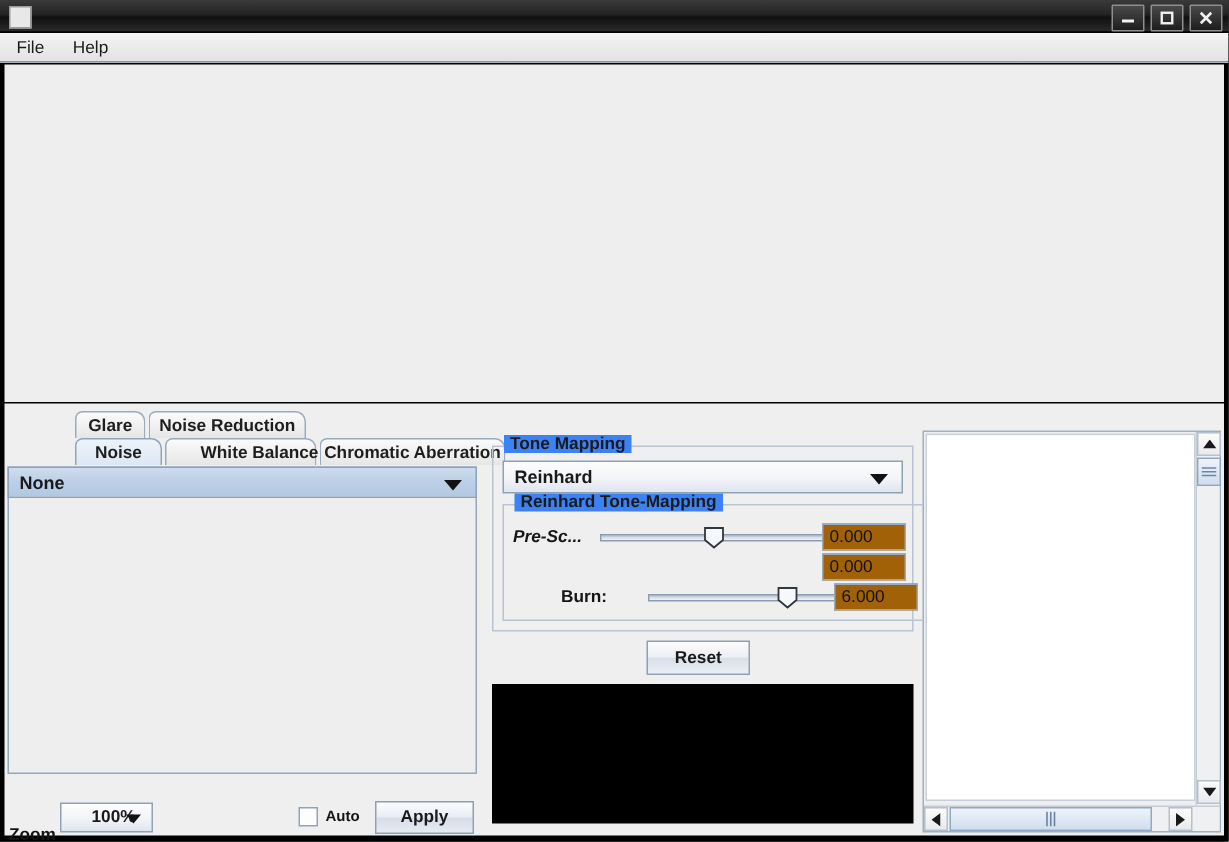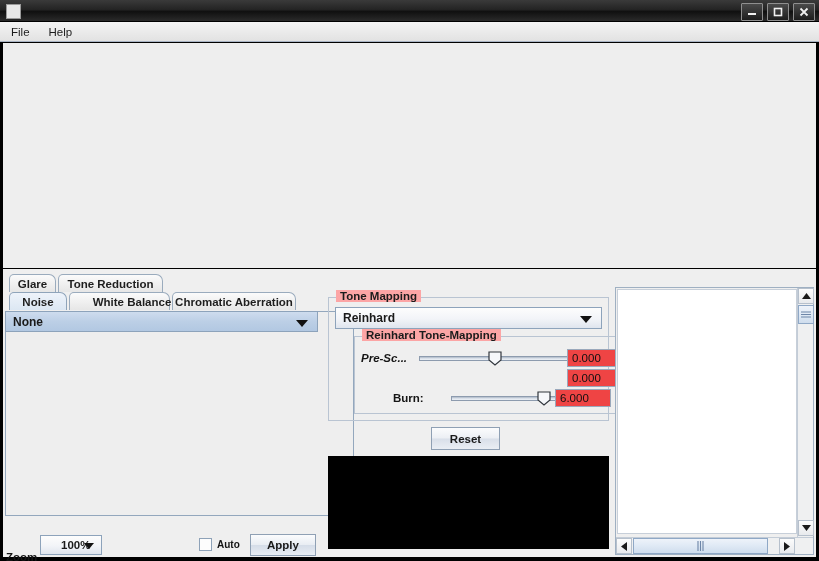--- a/index.html
+++ b/index.html
@@ -100,30 +100,31 @@
     border: 1px solid #9aabbd;
     border-bottom: none;
     border-radius: 5px 7px 0 0;
     font-size: 11.5px;
     font-weight: bold;
     color: #1e1e1e;
     display: flex; align-items: center; justify-content: center;
     padding: 0 7px;
     cursor: default;
     white-space: nowrap;
+    margin-left: 41px;
   }
   .tab.selected {
     background: linear-gradient(to bottom, #eef3fa, #dce7f3);
     border-color: #8fa4ba;
     z-index: 3;
   }
   .tab-content {
     position: absolute;
     left: 0; top: 37px;
-    width: 349px; height: 205px;
+    width: 313px; height: 205px;
     background: #eeeeee;
     border: 1px solid #93a7bd;
     box-sizing: border-box;
   }
   .combo {
     position: absolute;
     box-sizing: border-box;
     border: 1px solid #8da3bb;
     display: flex; align-items: center;
     font-size: 12px; font-weight: bold; color: #1a1a1a;
@@ -155,38 +156,38 @@
     width: 285px; height: 268px;
   }
   .groupbox {
     position: absolute;
     border: 1px solid #b9c4d2;
     box-sizing: border-box;
   }
   .group-title {
     position: absolute;
     top: -8px; left: 7px;
-    background: #fca5a5;
+    background: #3b82f6;
     padding: 0 4px;
     font-size: 11.5px;
     font-weight: bold;
     color: #1b1b1b;
   }
   .tonemap-group {
     left: 3px; top: 10px;
     width: 281px; height: 124px;
   }
   .combo-tonemap {
     position: absolute;
     left: 6px; top: 9px;
     width: 267px; height: 22px;
   }
   .inner-group {
     left: 6px; top: 38px;
-    width: 288px; height: 78px; margin-left: 19px;
+    width: 288px; height: 78px;
   }
   .slider-row {
     position: absolute;
     left: 6px;
     height: 18px;
     display: flex; align-items: center;
   }
   .slider-label {
     font-size: 11.5px;
     font-weight: bold;
@@ -210,21 +211,21 @@
   }
   .slider-thumb {
     position: absolute;
     top: 1px;
     width: 14px; height: 15px;
     margin-left: -7px;
   }
   .field {
     position: absolute;
     box-sizing: border-box;
-    background: #ef4444;
+    background: #a16207;
     border: 1px solid #9aa8bb;
     font-size: 11.5px;
     color: #111;
     display: flex; align-items: center;
     padding-left: 4px;
     height: 18px;
     width: 56px;
   }
   .reset-btn {
     position: absolute;
@@ -372,21 +373,21 @@
   </div>
 
   <div class="preview-main"></div>
 
   <div class="bottom">
 
     <div class="left-panel">
 
       <div class="tabrow">
         <div class="tab" style="left:4px; width:47px;">Glare</div>
-        <div class="tab" style="left:53px; width:105px;">Tone Reduction</div>
+        <div class="tab" style="left:53px; width:105px;">Noise Reduction</div>
       </div>
 
       <div class="tabrow row2">
         <div class="tab selected" style="left:4px; width:58px;">Noise</div>
         <div class="tab" style="left:64px; width:101px;padding-left:32px;">White Balance</div>
         <div class="tab" style="left:167px; width:124px;">Chromatic Aberration</div>
       </div>
 
       <div class="tab-content">
         <div class="combo blue combo-bloom" style="left:-1px; top:-1px; width:313px;">
@@ -428,21 +429,21 @@
             <span class="slider-label">Burn:</span>
             <div class="slider" style="width:152px; margin-left:6px;">
               <div class="slider-track"></div>
               <div class="slider-thumb" style="left:61%;">
                 <svg width="14" height="15" viewBox="0 0 14 15">
                   <path d="M1 1 H13 V9 L7 14 L1 9 Z" fill="#f6f8fb" stroke="#31363d" stroke-width="1.2" stroke-linejoin="miter"></path>
                 </svg>
               </div>
             </div>
           </div>
-          <div class="field" style="left:200px; top:52px;">6.000</div>
+          <div class="field" style="left:220px; top:52px;">6.000</div>
         </div>
       </div>
 
       <div class="reset-btn">Reset</div>
 
       <div class="black-preview"></div>
     </div>
 
     <div class="right-panel">
       <div class="sp-view"></div>

